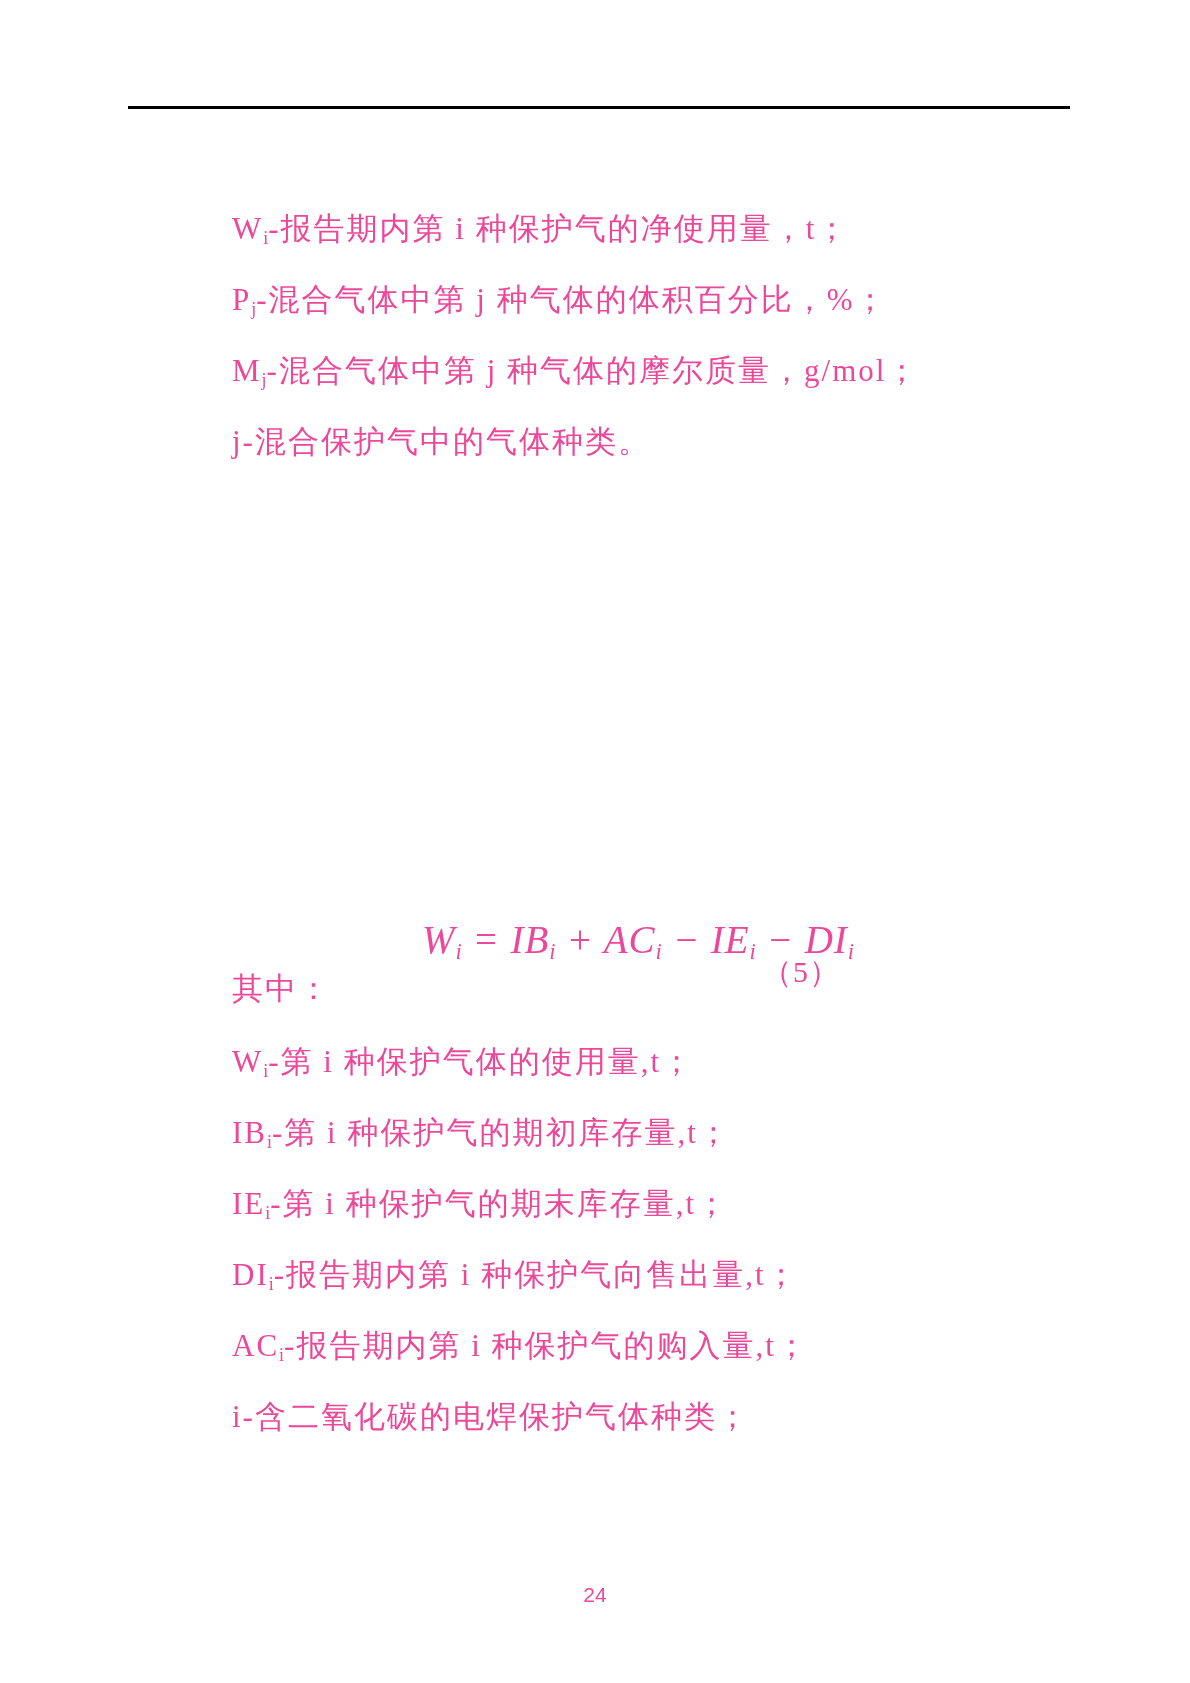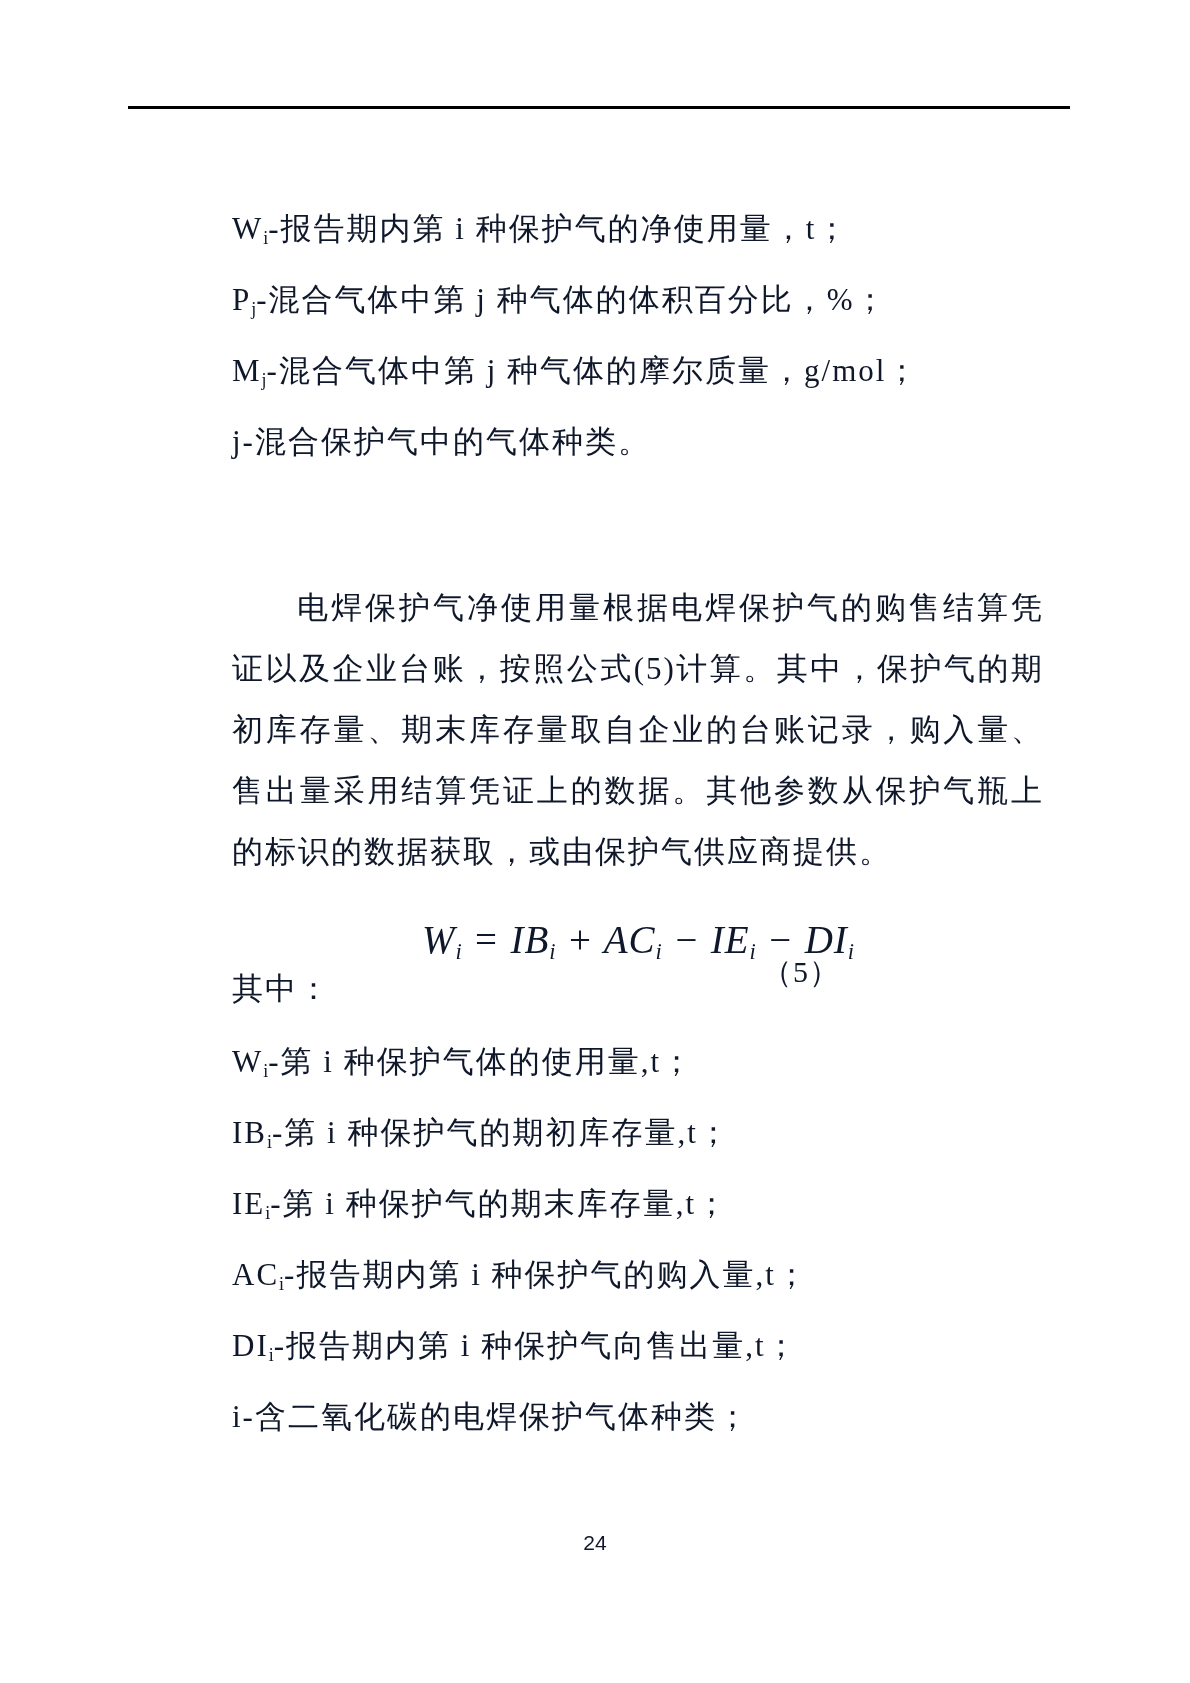--- a/index.html
+++ b/index.html
@@ -59,52 +59,51 @@
     left: 762px;
     top: 948px;
     font-size: 30px;
     line-height: 48px;
     font-style: normal;
     letter-spacing: 1px;
   }
   .page-num {
     position: absolute;
     left: 0;
-    top: 1528px;
+    top: 1580px;
     width: 100%;
     text-align: center;
     font-family: "Liberation Sans", "DejaVu Sans", sans-serif;
     font-size: 21px;
     line-height: 30px;
   }
 </style>
 </head>
 <body>
 
-<div class="page" style="background: rgb(255, 255, 255); color: #0f172a;">
+<div class="page" style="background: rgb(255, 255, 255); color: #ec4899;">
   <div class="top-rule" style="background: rgb(0, 0, 0);"></div>
 
   <div class="textblock def-list def-top">
       <div class="line">W<span class="sub">i</span>-报告期内第 i 种保护气的净使用量，t；</div>
       <div class="line">P<span class="sub">j</span>-混合气体中第 j 种气体的体积百分比，%；</div>
       <div class="line">M<span class="sub">j</span>-混合气体中第 j 种气体的摩尔质量，g/mol；</div>
       <div class="line">j-混合保护气中的气体种类。</div>
     </div>
 
-  <div class="textblock para">电焊保护气净使用量根据电焊保护气的购售结算凭证以及企业台账，按照公式(5)计算。其中，保护气的期初库存量、期末库存量取自企业的台账记录，购入量、售出量采用结算凭证上的数据。其他参数从保护气瓶上的标识的数据获取，或由保护气供应商提供。</div>
 
   <div class="formula">W<span class="sub">i</span> = IB<span class="sub">i</span> + AC<span class="sub">i</span> − IE<span class="sub">i</span> − DI<span class="sub">i</span></div>
 
   <div class="eq-num">（5）</div>
 
   <div class="textblock where">其中：</div>
 
   <div class="textblock def-list def-bottom">
       <div class="line">W<span class="sub">i</span>-第 i 种保护气体的使用量,t；</div>
       <div class="line">IB<span class="sub">i</span>-第 i 种保护气的期初库存量,t；</div>
       <div class="line">IE<span class="sub">i</span>-第 i 种保护气的期末库存量,t；</div>
+      <div class="line">DI<span class="sub">i</span>-报告期内第 i 种保护气向售出量,t；</div>
       <div class="line">AC<span class="sub">i</span>-报告期内第 i 种保护气的购入量,t；</div>
-      <div class="line">DI<span class="sub">i</span>-报告期内第 i 种保护气向售出量,t；</div>
       <div class="line">i-含二氧化碳的电焊保护气体种类；</div>
     </div>
 
   <div class="page-num">24</div>
 </div>
 
 </body></html>

